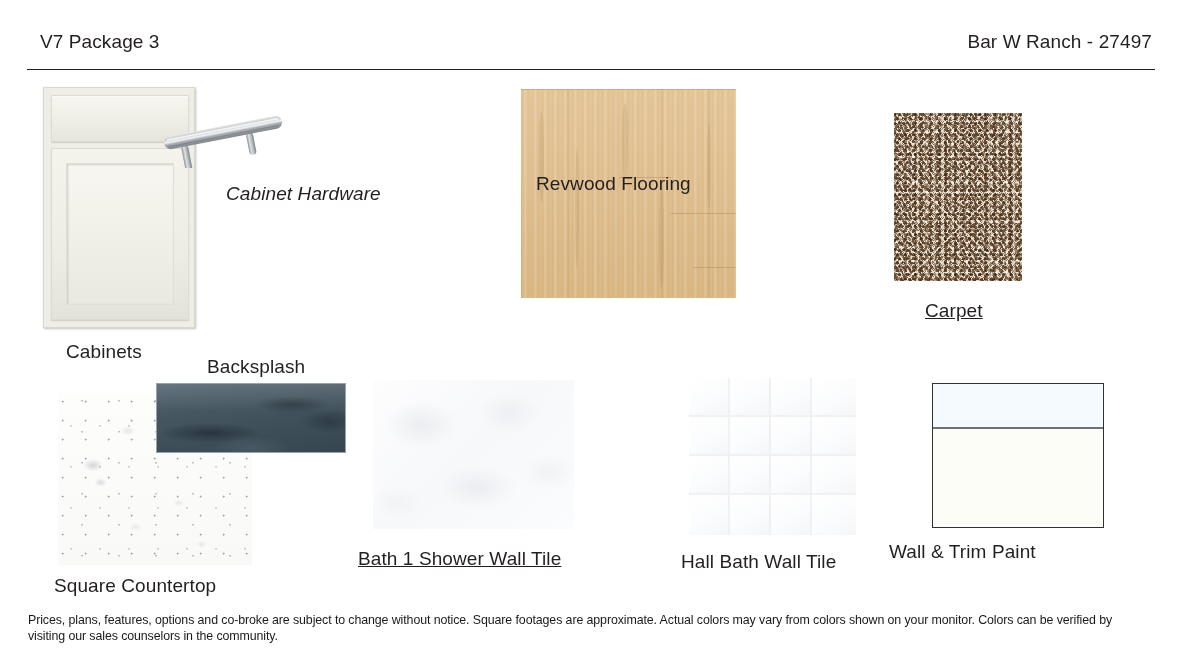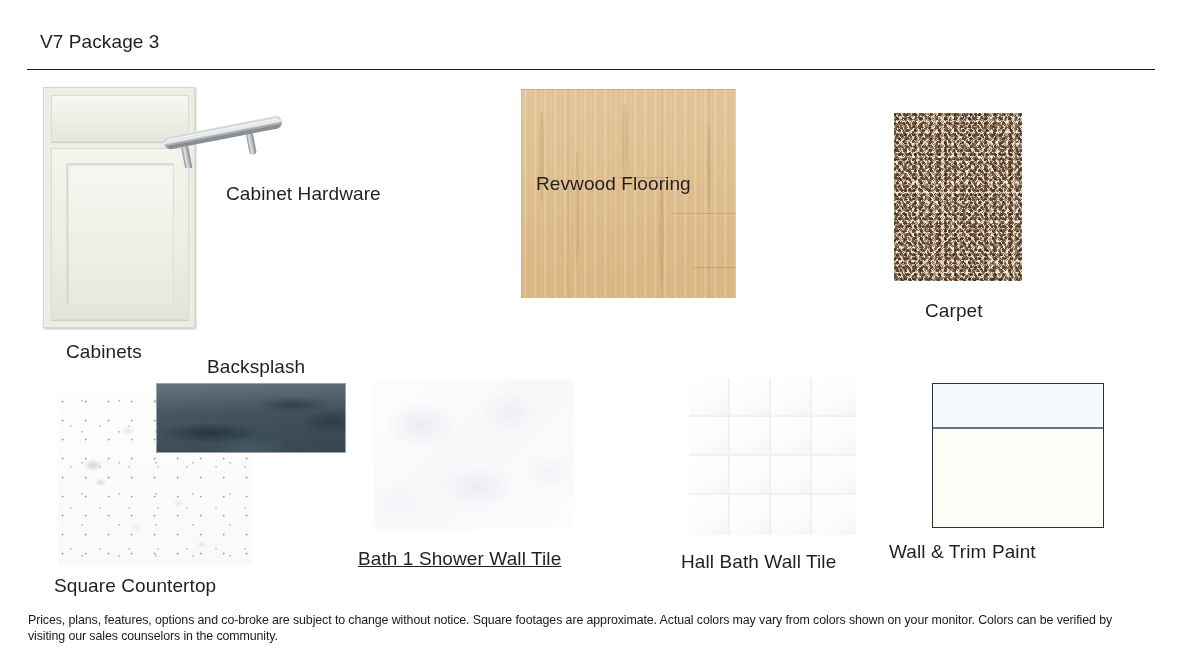--- a/index.html
+++ b/index.html
@@ -308,20 +308,21 @@
     line-height: 15.5px;
     color: #1a1a1a;
     letter-spacing: -0.1px;
   }
 </style>
 </head>
 <body>
 
 <div id="header">
   <div id="header-title-left">V7 Package 3</div>
+  <div id="header-title-right">Bar W Ranch - 27497</div>
   <div id="header-rule"></div>
 </div>
 
 <div class="swatch" id="cabinet-swatch">
   <div id="cabinet-drawer"></div>
   <div id="cabinet-door">
     <div id="cabinet-door-inner"></div>
   </div>
 </div>
 <div class="swatch-label" style="left:66px; top:335px;margin-top:6px;">Cabinets</div>
@@ -343,39 +344,39 @@
     </linearGradient>
   </defs>
   <g transform="rotate(-11 66 36)">
     <rect x="22" y="42" width="7" height="26" rx="3" fill="url(#postGrad)"></rect>
     <rect x="88" y="42" width="7" height="22" rx="3" fill="url(#postGrad)"></rect>
     <rect x="6" y="30" width="120" height="13" rx="6.5" fill="url(#barGrad)"></rect>
     <rect x="9" y="32.5" width="114" height="1.6" rx="0.8" fill="#fbfcfc" opacity="0.85"></rect>
     <rect x="9" y="39.5" width="114" height="1.2" rx="0.6" fill="#6f757b" opacity="0.55"></rect>
   </g>
 </svg>
-<div class="swatch-label" style="left:226px; top:183px;">Cabinet Hardware</div>
+<div class="swatch-label" style="left:226px; top:183px;font-style:italic;">Cabinet Hardware</div>
 
 <div class="swatch" id="flooring-swatch">
   <div class="plank-seam" style="left:0; top:0; width:100%;"></div>
   <div class="plank-seam" style="left:98px; top:88px; width:52px;"></div>
   <div class="plank-seam" style="left:150px; top:124px; width:65px;"></div>
   <div class="plank-seam" style="left:172px; top:178px; width:43px;"></div>
   <div class="grain" style="left:18px; top:22px; width:5px; height:92px;"></div>
   <div class="grain" style="left:54px; top:60px; width:4px; height:118px;"></div>
   <div class="grain" style="left:101px; top:14px; width:6px; height:76px;"></div>
   <div class="grain" style="left:138px; top:96px; width:5px; height:104px;"></div>
   <div class="grain" style="left:186px; top:34px; width:4px; height:86px;"></div>
 </div>
 <div class="swatch-label" style="left:536px; top:173px;">Revwood Flooring</div>
 
 <div class="swatch" id="carpet-swatch">
   <div id="carpet-grain"></div>
 </div>
-<div class="swatch-label" style="left:925px; top:300px;">Carpet</div>
+<div class="swatch-label" style="left:925px; top:300px;text-decoration:underline;">Carpet</div>
 
 <div class="swatch" id="countertop-swatch">
   <div id="countertop-speckle"></div>
 </div>
 <div class="swatch-label" style="left:54px; top:575px;">Square Countertop</div>
 
 <div class="swatch" id="backsplash-swatch">
   <div id="backsplash-gloss"></div>
 </div>
 <div class="swatch-label" style="left:207px; top:356px;">Backsplash</div>

